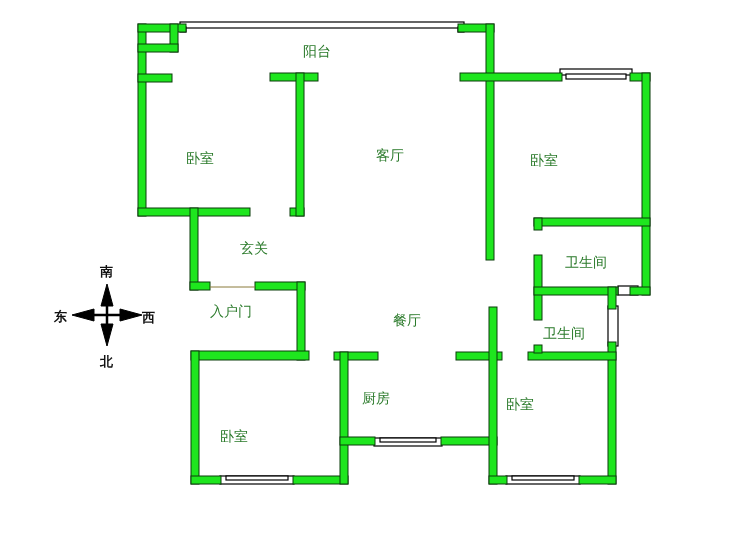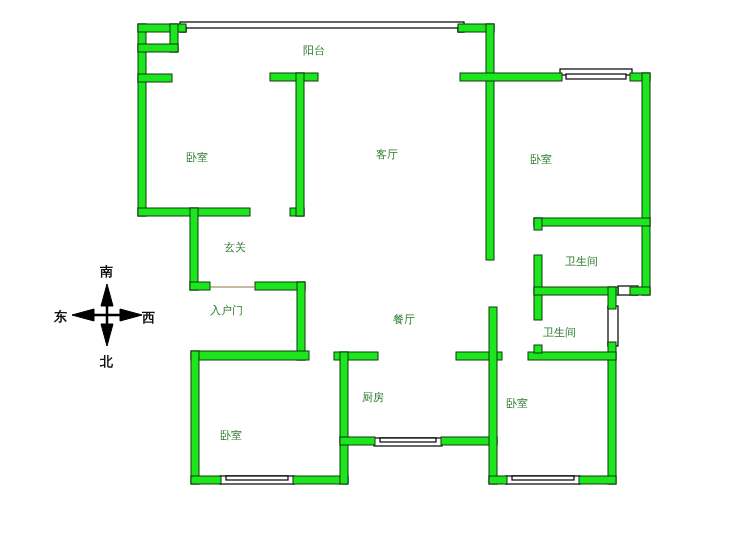--- a/index.html
+++ b/index.html
@@ -1,20 +1,20 @@
 <!DOCTYPE html>
 <html><head>
 <meta charset="utf-8">
 <style>
   html,body{margin:0;padding:0;background:#ffffff;}
   body{width:733px;height:552px;position:relative;overflow:hidden;font-family:"DejaVu Sans",sans-serif;}
   svg{position:absolute;left:0;top:0;}
   .wall{fill:#1ee61e;stroke:#0b3d0b;stroke-width:1;}
   .win{fill:#ffffff;stroke:#000000;stroke-width:1.2;}
-  .lbl{position:absolute;color:#2a7a2a;font-size:11px;white-space:nowrap;}
+  .lbl{position:absolute;color:#2a7a2a;font-size:14px;white-space:nowrap;}
   .cmp{position:absolute;color:#111;font-size:13px;font-weight:bold;}
 </style>
 </head>
 <body>
 
 <svg width="733" height="552">
 
   <g>
     <rect class="win" x="180" y="22" width="284" height="6"></rect>
     <rect class="win" x="180" y="27" width="6" height="5"></rect>
@@ -92,21 +92,21 @@
     <polygon points="107,346 101,324 113,324"></polygon>
     <polygon points="72,315 94,309 94,321"></polygon>
     <polygon points="142,315 120,309 120,321"></polygon>
   </g>
 </svg>
 
 <span class="lbl" style="left:303px;top:43px;">阳台</span>
 <span class="lbl" style="left:376px;top:147px;">客厅</span>
 <span class="lbl" style="left:186px;top:150px;">卧室</span>
 <span class="lbl" style="left:530px;top:152px;">卧室</span>
-<span class="lbl" style="left:224px;top:240px;">玄关</span>
+<span class="lbl" style="left:240px;top:240px;">玄关</span>
 <span class="lbl" style="left:565px;top:254px;">卫生间</span>
 <span class="lbl" style="left:210px;top:303px;">入户门</span>
 <span class="lbl" style="left:393px;top:312px;">餐厅</span>
 <span class="lbl" style="left:543px;top:325px;">卫生间</span>
 <span class="lbl" style="left:362px;top:390px;font-family:Liberation Mono, monospace;">厨房</span>
 <span class="lbl" style="left:506px;top:396px;">卧室</span>
 <span class="lbl" style="left:220px;top:428px;">卧室</span>
 
 <span class="cmp" style="left:100px;top:263px;">南</span>
 <span class="cmp" style="left:100px;top:353px;">北</span>

